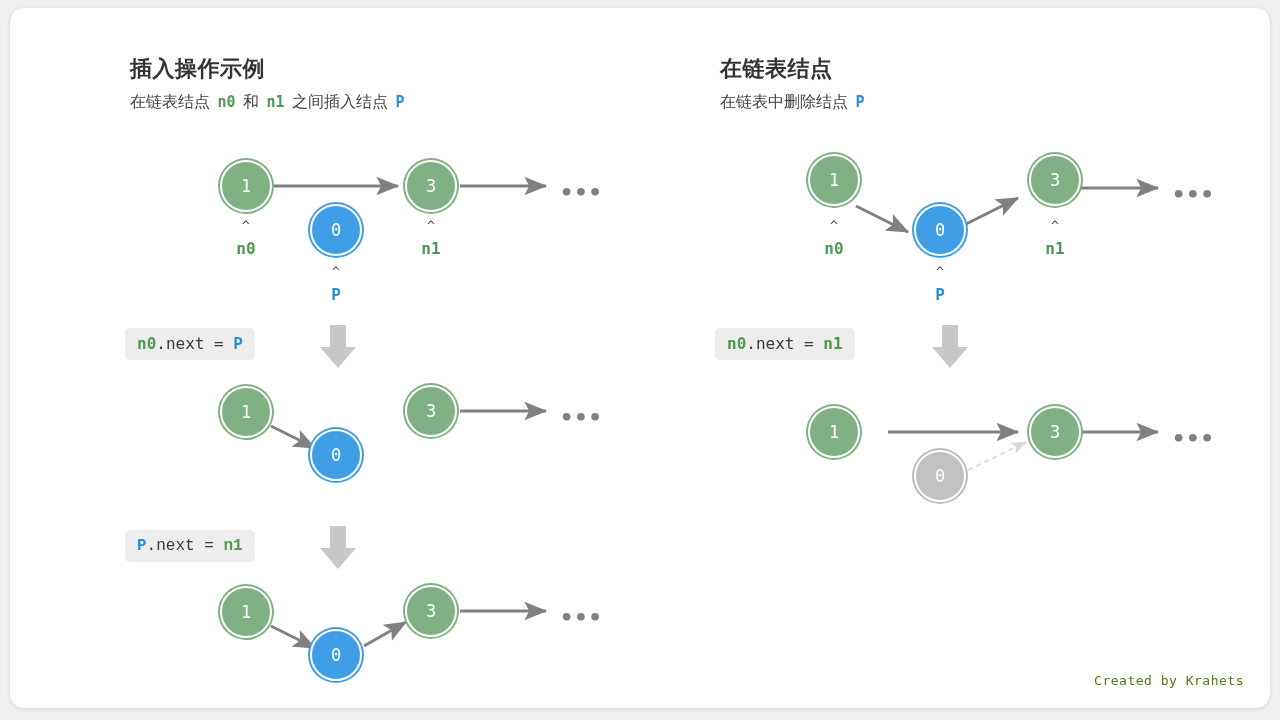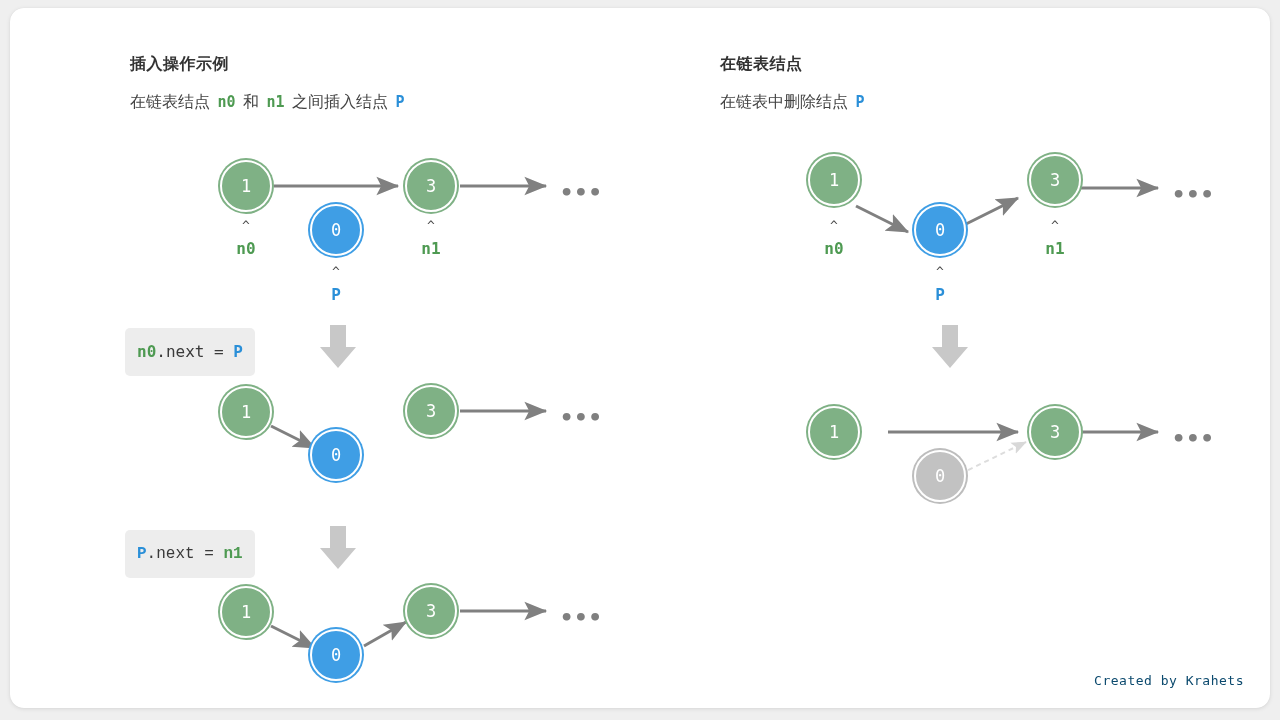--- a/index.html
+++ b/index.html
@@ -23,21 +23,21 @@
     border-radius: 14px;
     box-shadow: 0 1px 4px rgba(0,0,0,0.10), 0 0 1px rgba(0,0,0,0.08);
     overflow: hidden;
   }
   .panel { position: absolute; top: 0; height: 700px; }
   #panel-insert { left: 0; width: 630px; }
   #panel-delete { left: 630px; width: 630px; }
 
   .panel-title {
     position: absolute;
-    font-size: 16px;
+    font-size: 22px;
     font-weight: bold;
     color: #333333;
     letter-spacing: 0.5px;
   }
   .panel-subtitle {
     position: absolute;
     font-size: 16px;
     color: #444444;
     white-space: nowrap;
   }
@@ -50,21 +50,21 @@
   .g { color: #4e9a52; }
   .b { color: #2a8fd8; }
 
   
   .code-chip {
     position: absolute;
     background: #ededed;
     border-radius: 5px;
     height: 32px;
     line-height: 32px;
-    padding: 8px 12px;
+    padding: 0 12px;
     font-family: "DejaVu Sans Mono", "Liberation Mono", monospace;
     font-size: 16px;
     color: #3a3a3a;
     white-space: nowrap;
   }
   .code-chip .tok { font-weight: bold; }
 
   
   .node {
     position: absolute;
@@ -124,21 +124,21 @@
     pointer-events: none;
   }
   .downarrow { position: absolute; }
 
   #credit {
     position: absolute;
     right: 26px;
     bottom: 20px;
     font-family: "DejaVu Sans Mono", "Liberation Mono", monospace;
     font-size: 13px;
-    color: #0c4a6e;
+    color: #4d7c0f;
     letter-spacing: 0.5px;
   }
 </style>
 </head>
 <body>
 
 <div id="card">
 
   <div class="panel" id="panel-insert">
 
@@ -253,20 +253,23 @@
     </div>
     <div class="ptr" style="left:270px; top:258px;">
       <span class="caret">^</span>
       <span class="lbl b">P</span>
     </div>
     <div class="ptr" style="left:385px; top:212px;">
       <span class="caret">^</span>
       <span class="lbl g">n1</span>
     </div>
 
+    <div class="code-chip" style="left:75px; top:320px;">
+      <span class="tok g">n0</span><span>.next = </span><span class="tok g">n1</span>
+    </div>
     <svg class="downarrow" style="left:288px; top:315px;" width="44" height="48">
       <path d="M14,2 L30,2 L30,24 L40,24 L22,45 L4,24 L14,24 z" fill="#c8c8c8"></path>
     </svg>
 
     <div class="node green" style="left:168px; top:398px;">1</div>
     <div class="node gray" style="left:274px; top:442px;">0</div>
     <div class="node green" style="left:389px; top:398px;">3</div>
     <div class="ellipsis" style="left:532px; top:426px;">•••</div>
   </div>
 

